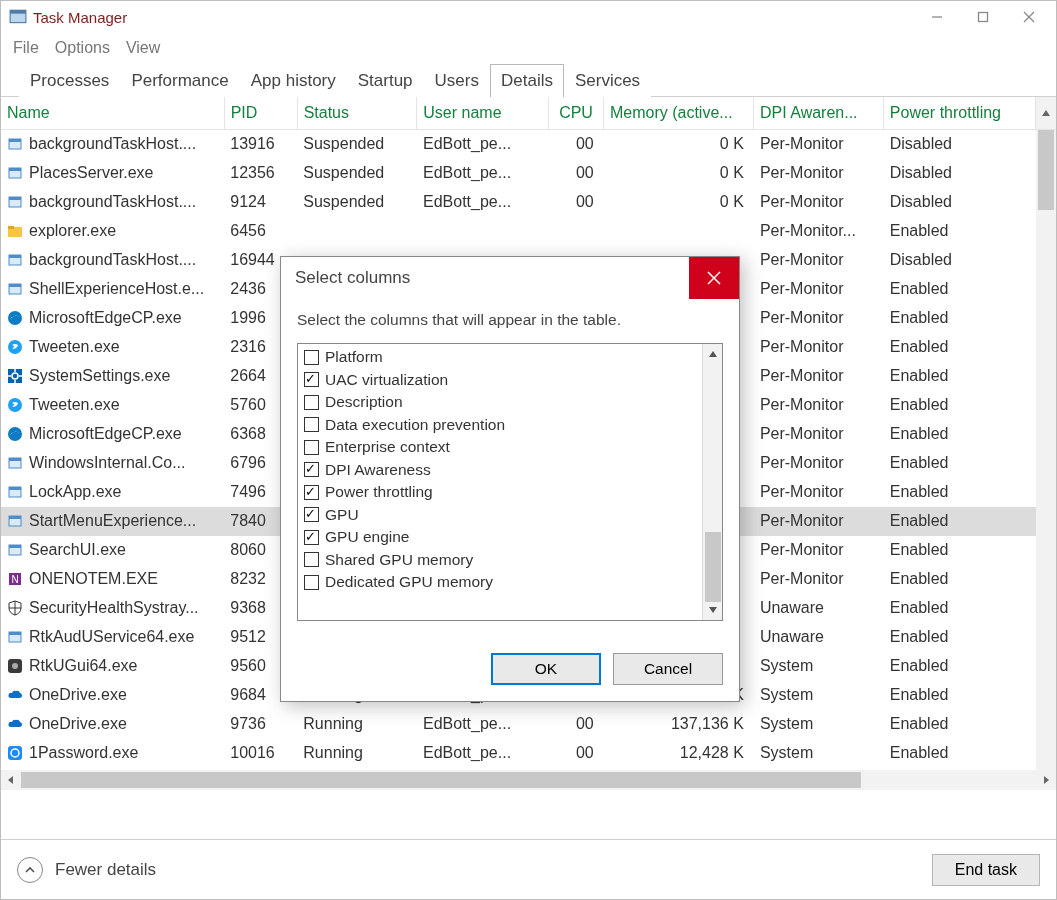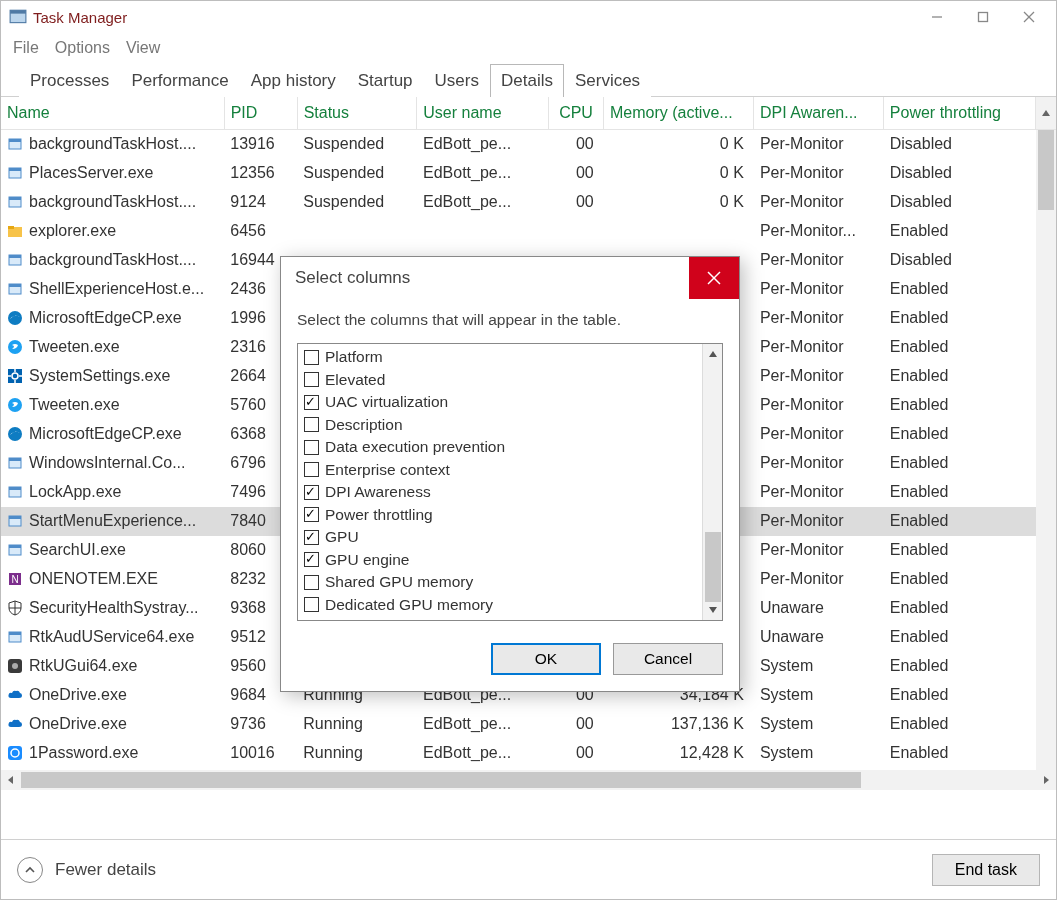--- a/index.html
+++ b/index.html
@@ -64,21 +64,21 @@
     background: #fff;
     border: 1px solid #888;
     box-shadow: 4px 4px 18px rgba(0,0,0,0.25);
     z-index: 50;
     display: flex; flex-direction: column;
   }
   .dialog .dtitle { height: 42px; display: flex; align-items: center; padding-left: 14px; font-size: 17px; color: #444; }
   .dialog .dclose { width: 50px; height: 42px; background: #d0021b; color: #fff; display: flex; align-items: center; justify-content: center; margin-left: auto; }
   .dialog .dclose svg { width: 14px; height: 14px; }
   .dialog .dmsg { padding: 12px 16px 14px 16px; font-size: 15.5px; color: #444; }
-  .dialog .listbox { margin: 0 16px 22px 16px; border: 1px solid #888; height: 278px; display: flex; }
+  .dialog .listbox { margin: 0 16px 32px 16px; border: 1px solid #888; height: 278px; display: flex; }
   .dialog .listitems { flex: 1; overflow: hidden; padding-top: 2px; }
   .dialog .listitem { display: flex; align-items: center; gap: 6px; padding: 2px 6px; font-size: 15.5px; height: 22.5px; }
   .dialog .cb { width: 15px; height: 15px; border: 1px solid #333; display: inline-block; background: #fff; position: relative; }
   .dialog .cb.checked::after { content: ""; position: absolute; left: 2px; top: -2px; width: 11px; height: 11px; border: solid #000; border-width: 0 2px 2px 0; transform: rotate(40deg) scale(0.55); }
   .dialog .cb.checked::after { content: "✓"; border: none; transform: none; font-size: 13px; line-height: 13px; left: 0; top: -1px; color: #000; }
   .dialog .vsc { width: 20px; background: #f2f2f2; position: relative; border-left: 1px solid #dcdcdc; }
   .dialog .vsc .arrow { width: 20px; height: 20px; display: flex; align-items: center; justify-content: center; color: #555; }
   .dialog .vsc .thumb { position: absolute; left: 2px; width: 16px; background: #c8c8c8; }
   .dialog .dbtns { display: flex; justify-content: flex-end; gap: 12px; padding: 0 16px 16px 0; }
   .dialog .dbtn { width: 110px; padding: 5px 0; text-align: center; border: 1px solid #999; background: #e9e9e9; font-size: 15.5px; }
@@ -518,24 +518,20 @@
     </div>
   </div>
   <div class="dmsg">Select the columns that will appear in the table.</div>
   <div class="listbox">
     <div class="listitems" id="dialog-items">
         <div class="listitem">
           <span class="cb"></span>
           <span>Platform</span>
         </div>
         <div class="listitem">
-          <span class="cb"></span>
-          <span>Elevated</span>
-        </div>
-        <div class="listitem">
           <span class="cb checked"></span>
           <span>UAC virtualization</span>
         </div>
         <div class="listitem">
           <span class="cb"></span>
           <span>Description</span>
         </div>
         <div class="listitem">
           <span class="cb"></span>
           <span>Data execution prevention</span>

